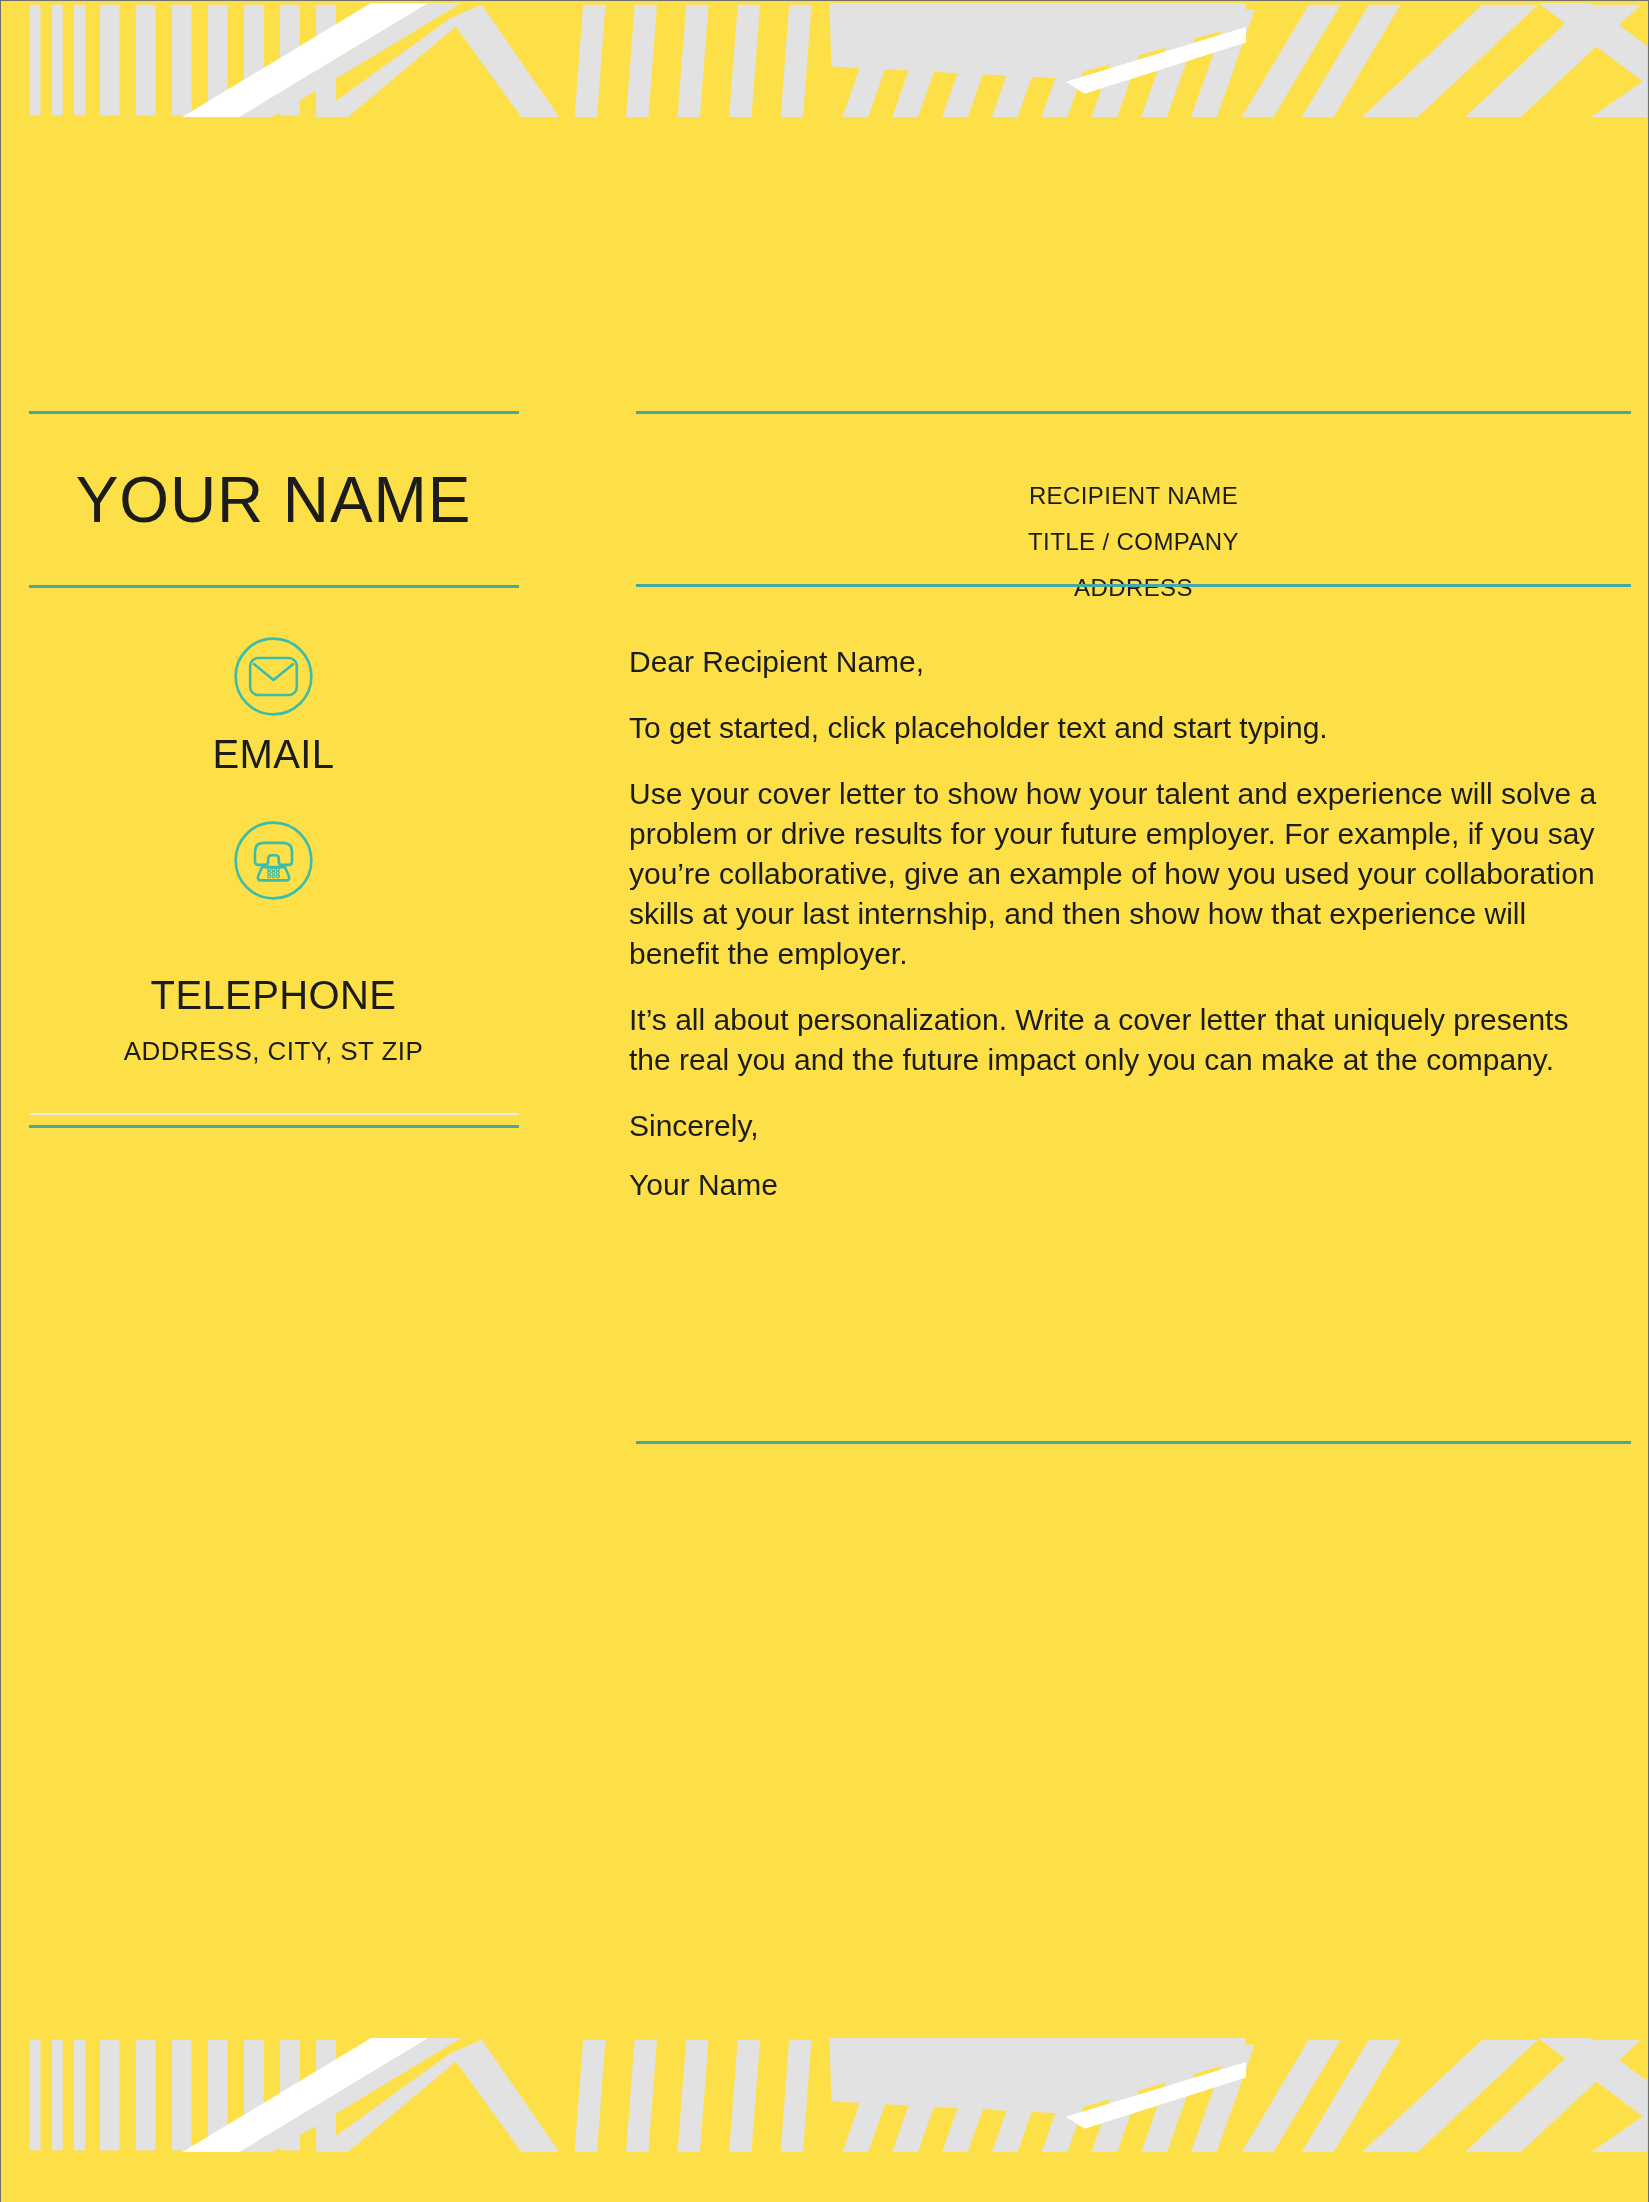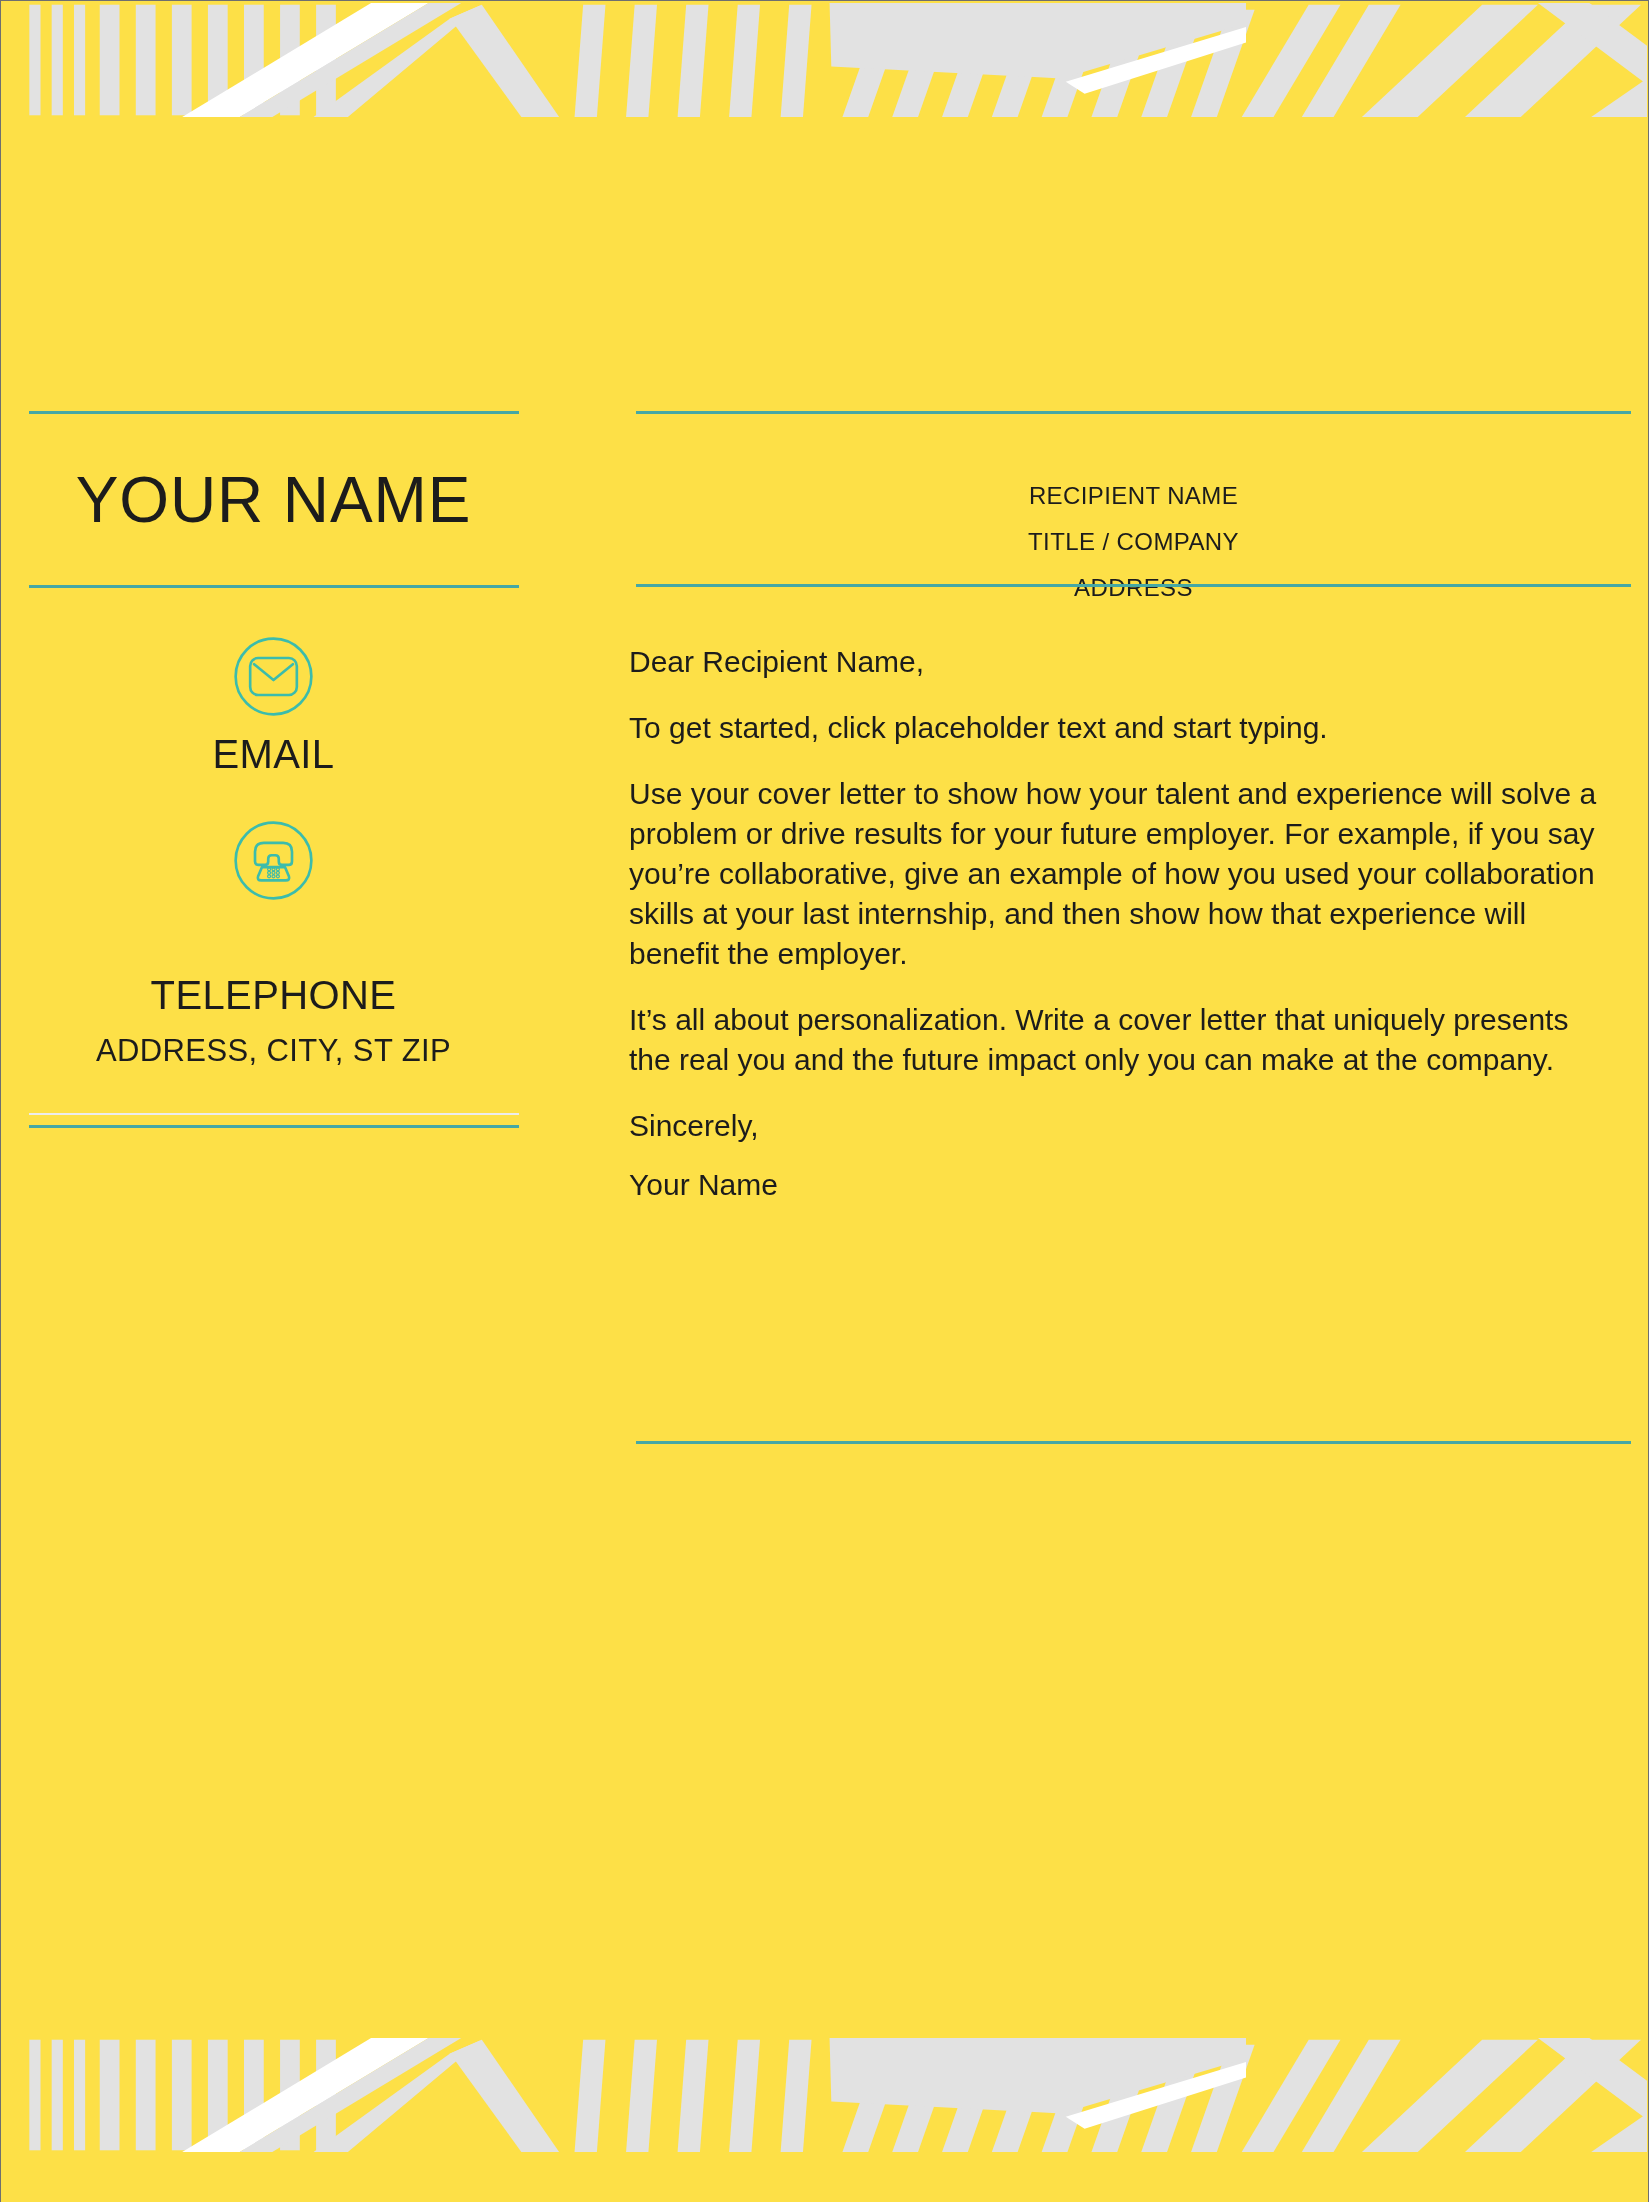--- a/index.html
+++ b/index.html
@@ -137,21 +137,21 @@
       <circle class="icon-stroke-thin" cx="41" cy="60" r="1.7"></circle>
       <circle class="icon-stroke-thin" cx="46" cy="60" r="1.7"></circle>
       <circle class="icon-stroke-thin" cx="51" cy="60" r="1.7"></circle>
       <circle class="icon-stroke-thin" cx="41" cy="64" r="1.7"></circle>
       <circle class="icon-stroke-thin" cx="46" cy="64" r="1.7"></circle>
       <circle class="icon-stroke-thin" cx="51" cy="64" r="1.7"></circle>
     </svg>
   </div>
   <div class="contact-label" style="top:977px;">TELEPHONE</div>
 
-  <div class="contact-label" style="top:1033px;font-size:31px;">ADDRESS, CITY, ST ZIP</div>
+  <div class="contact-label" style="top:1033px;font-size:26px;">ADDRESS, CITY, ST ZIP</div>
 
   <div class="rule-faint" style="left:27.5px;top:1112px;width:490px;"></div>
   <div class="rule" style="left:27.5px;top:1124px;width:490px;"></div>
 
   <div class="rule" style="left:635px;top:410px;width:995px;"></div>
 
   <div class="recipient-block">
     <div>RECIPIENT NAME</div>
     <div>TITLE / COMPANY</div>
     <div>ADDRESS</div>

